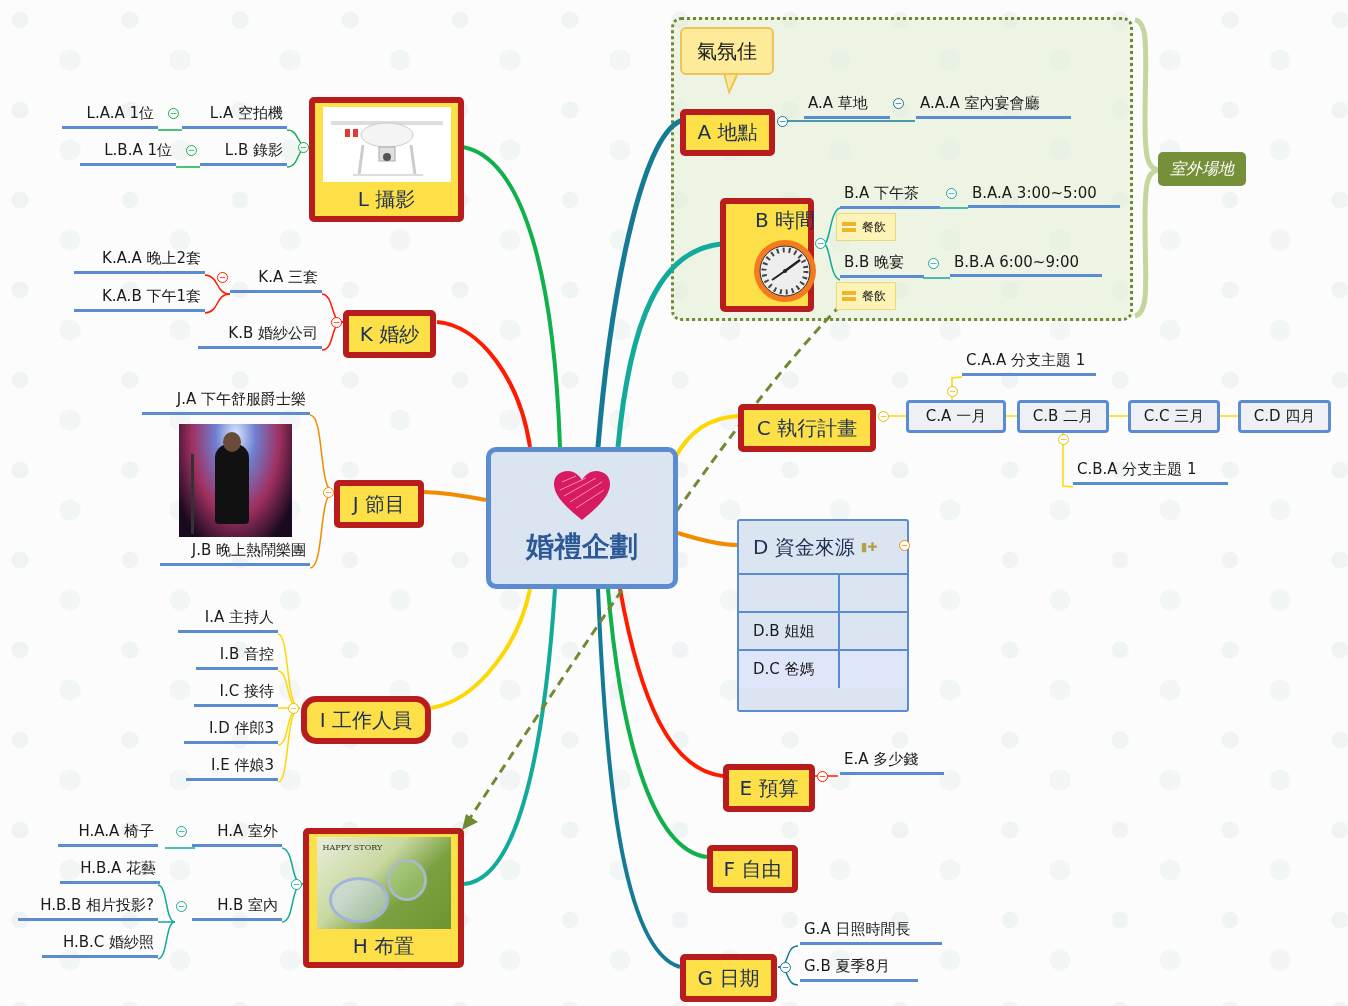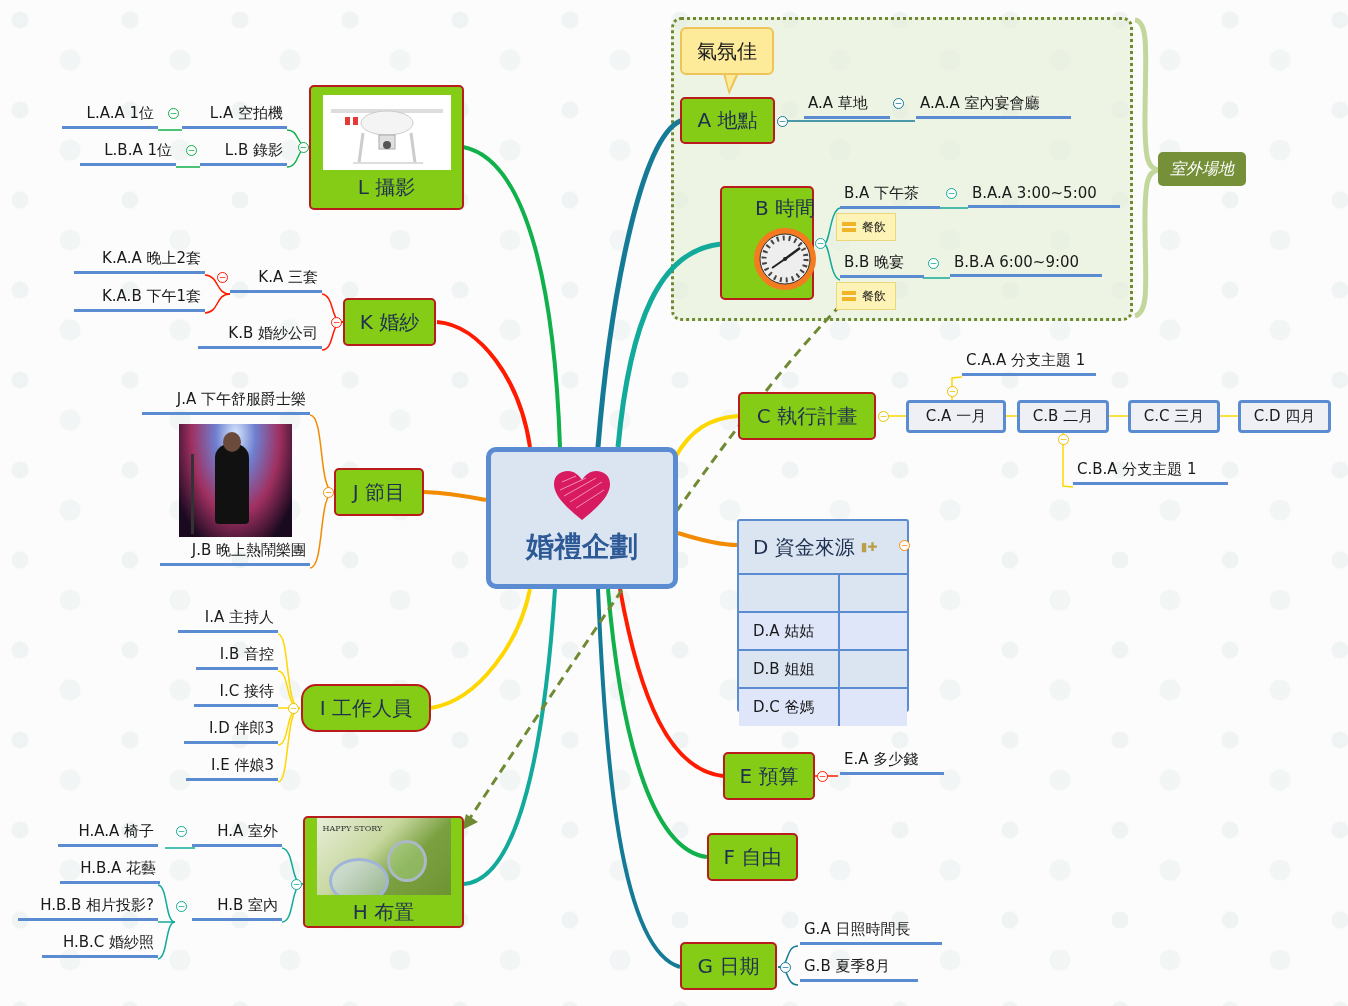--- a/index.html
+++ b/index.html
@@ -43,27 +43,28 @@
     border-top: 22px solid #eec45a;
   }
   .callout-tail-inner {
     position: absolute; left: 725px; top: 72px; width: 0; height: 0;
     border-left: 4px solid transparent; border-right: 8px solid transparent;
     border-top: 18px solid #fdeb9a;
   }
 
   .main-topic {
     position: absolute;
-    background: #84cc16;
-    border: 2px solid #b91c1c;
+    background: #fde047;
+    border: 6px solid #b91c1c;
     border-radius: 5px;
     color: #1f3050;
     font-size: 20px;
     display: flex; align-items: center; justify-content: center;
     white-space: nowrap;
+    margin-top: 12px;
   }
   .central {
     position: absolute; left: 486px; top: 447px; width: 192px; height: 142px;
     background: #dbe5f2; border: 5px solid #5b8bd0; border-radius: 10px;
     display: flex; flex-direction: column; align-items: center; justify-content: center;
   }
   .central-title {
     font-size: 28px; font-weight: bold; color: #2d5a96; margin-top: 6px;
   }
   .sub {
@@ -262,24 +263,20 @@
   <div style="height:52px;display:flex;align-items:center;padding-left:14px;font-size:20px;color:#1f3050;gap:6px;">
     <span>D 資金來源</span>
     <span style="font-size:12px;color:#b8a04a;">▮✚</span>
   </div>
   <table class="dtable">
     <tbody>
         <tr style="background:#dbe5f2;">
       <td style="height:30px;width:100px;border-left:none;"></td>
       <td style="border-right:none;"></td>
     </tr>
-    <tr style="background:#dfe6fa;">
-      <td style="border-left:none;">D.A 姑姑</td>
-      <td style="border-right:none;"></td>
-    </tr>
     <tr style="background:#dbe5f2;">
       <td style="border-left:none;">D.B 姐姐</td>
       <td style="border-right:none;"></td>
     </tr>
     <tr style="background:#dfe6fa;">
       <td style="border-left:none;border-bottom:none;">D.C 爸媽</td>
       <td style="border-right:none;border-bottom:none;"></td>
     </tr>
   </tbody>
     </table>
@@ -296,21 +293,21 @@
   <span>F 自由</span>
 </div>
 
 <div class="main-topic" style="left:680px;top:942px;width:97px;height:48px;justify-content:center;">
   <span>G 日期</span>
 </div>
 <div class="collapse" style="left:780px;top:962px;border-color:#147a96;color:#147a96;">−</div>
 <div class="sub right" style="left:800px;top:920px;width:142px;">G.A 日照時間長</div>
 <div class="sub right" style="left:800px;top:957px;width:118px;">G.B 夏季8月</div>
 
-<div class="main-topic" style="left:303px;top:816px;width:161px;height:112px;flex-direction:column;">
+<div class="main-topic" style="left:303px;top:816px;width:161px;height:140px;flex-direction:column;">
   <div class="img-party">
     <div style="position:absolute;left:6px;top:6px;font-family:'DejaVu Serif',serif;font-size:8px;color:#333;">HAPPY STORY</div>
     <div style="position:absolute;left:12px;top:40px;width:60px;height:46px;border-radius:50%;border:3px solid #9fb4d8;background:rgba(200,215,240,0.5);"></div>
     <div style="position:absolute;left:70px;top:22px;width:40px;height:42px;border-radius:50%;border:3px solid #aab8c8;background:rgba(160,200,120,0.6);"></div>
   </div>
   <span>H 布置</span>
 </div>
 <div class="collapse" style="left:291px;top:879px;border-color:#12aa9a;color:#12aa9a;">−</div>
 <div class="sub left" style="left:192px;top:822px;width:90px;">H.A 室外</div>
 <div class="collapse" style="left:176px;top:826px;border-color:#12aa9a;color:#12aa9a;">−</div>

